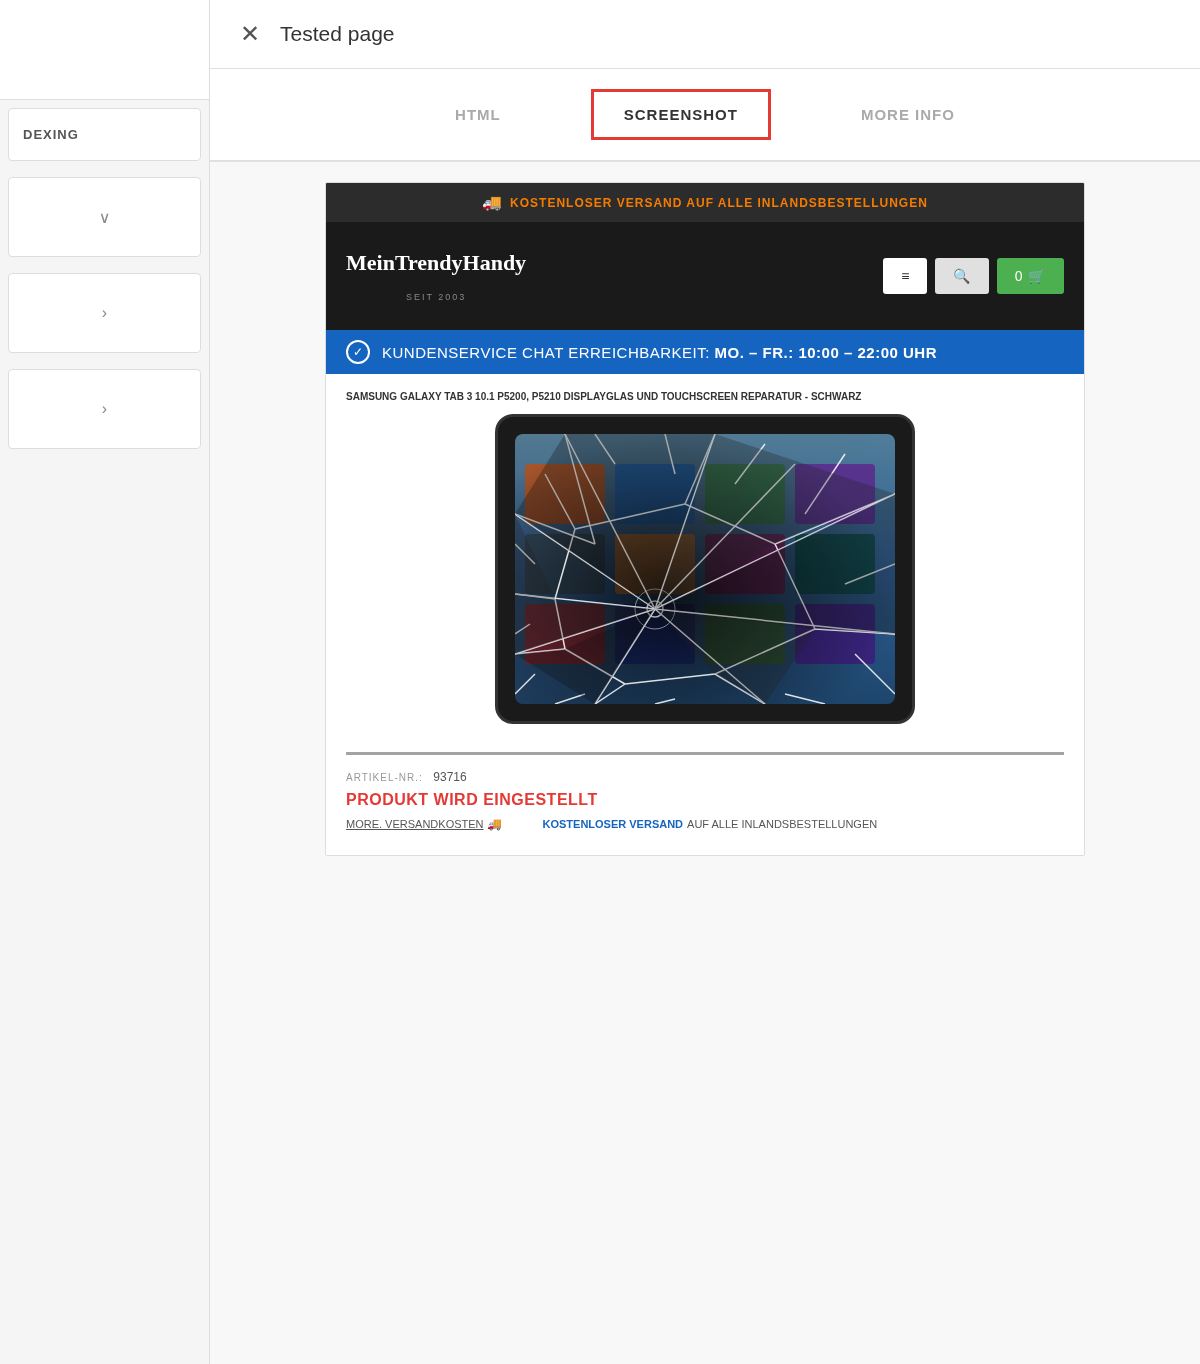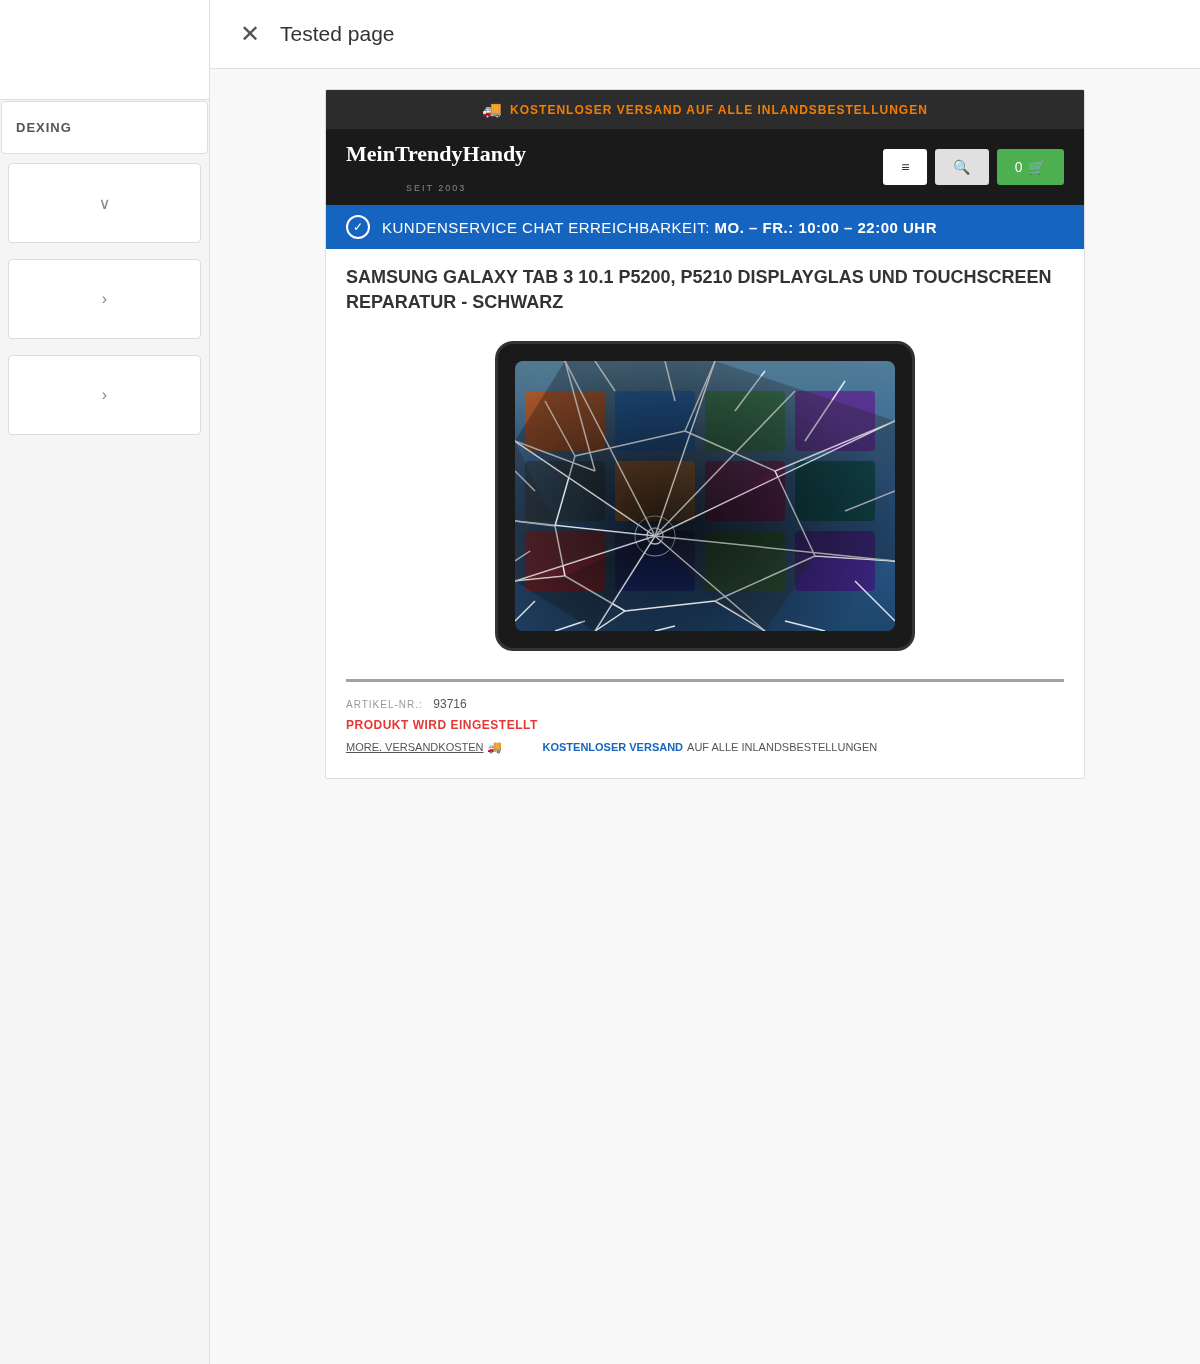--- a/index.html
+++ b/index.html
@@ -25,21 +25,21 @@
 
     .sidebar-top {
       height: 100px;
       background: #fff;
       border-bottom: 1px solid #ddd;
     }
 
     .sidebar-item {
       background: #fff;
       border: 1px solid #ddd;
-      margin: 1px;
+      margin: 8px;
       border-radius: 4px;
       display: flex;
       align-items: center;
       justify-content: flex-start;
       padding: 18px 14px;
       cursor: pointer;
     }
 
     .sidebar-item-label {
       font-size: 13px;
@@ -163,21 +163,21 @@
       color: #f57c00;
       font-size: 16px;
     }
 
     
     .logo-bar {
       background: #1a1a1a;
       display: flex;
       align-items: center;
       justify-content: space-between;
-      padding: 12px 20px;
+      padding: 28px 20px;
     }
 
     .logo-text {
       color: #fff;
       font-size: 22px;
       font-weight: 300;
       font-family: Georgia, serif;
     }
 
     .logo-text span {
@@ -292,26 +292,25 @@
       );
     }
 
     
     .product-section {
       padding: 16px 20px;
       background: #fff;
     }
 
     .product-title {
-      font-size: 18px;
+      font-size: 10px;
       font-weight: 600;
       color: #333;
       text-transform: uppercase;
       line-height: 1.4;
-      margin-bottom: 16px;
     }
 
     .product-image-area {
       display: flex;
       justify-content: center;
       padding: 10px 0 20px;
     }
 
     .broken-tablet {
       width: 420px;
@@ -367,21 +366,21 @@
     }
 
     .artikel-number {
       font-size: 12px;
       color: #555;
       margin-left: 6px;
     }
 
     .status-badge {
       color: #e53935;
-      font-size: 12px;
+      font-size: 16px;
       font-weight: 700;
       letter-spacing: 0.5px;
       display: block;
       margin-top: 6px;
       text-transform: uppercase;
     }
 
     .shipping-info {
       font-size: 11px;
       color: #555;
@@ -430,20 +429,25 @@
   </div>
 </div>
 
 <div class="main-panel">
 
   <div class="header">
     <span class="close-btn">✕</span>
     <span class="page-title">Tested page</span>
   </div>
 
+  <div class="tabs">
+    <div class="tab">HTML</div>
+    <div class="tab active">SCREENSHOT</div>
+    <div class="tab">MORE INFO</div>
+  </div>
 
   <div class="content-area">
     <div class="website-preview">
 
       <div class="banner-top">
         <span class="truck-icon">🚚</span>
         <span class="banner-top-text">KOSTENLOSER VERSAND AUF ALLE INLANDSBESTELLUNGEN</span>
       </div>
 
       <div class="logo-bar">

